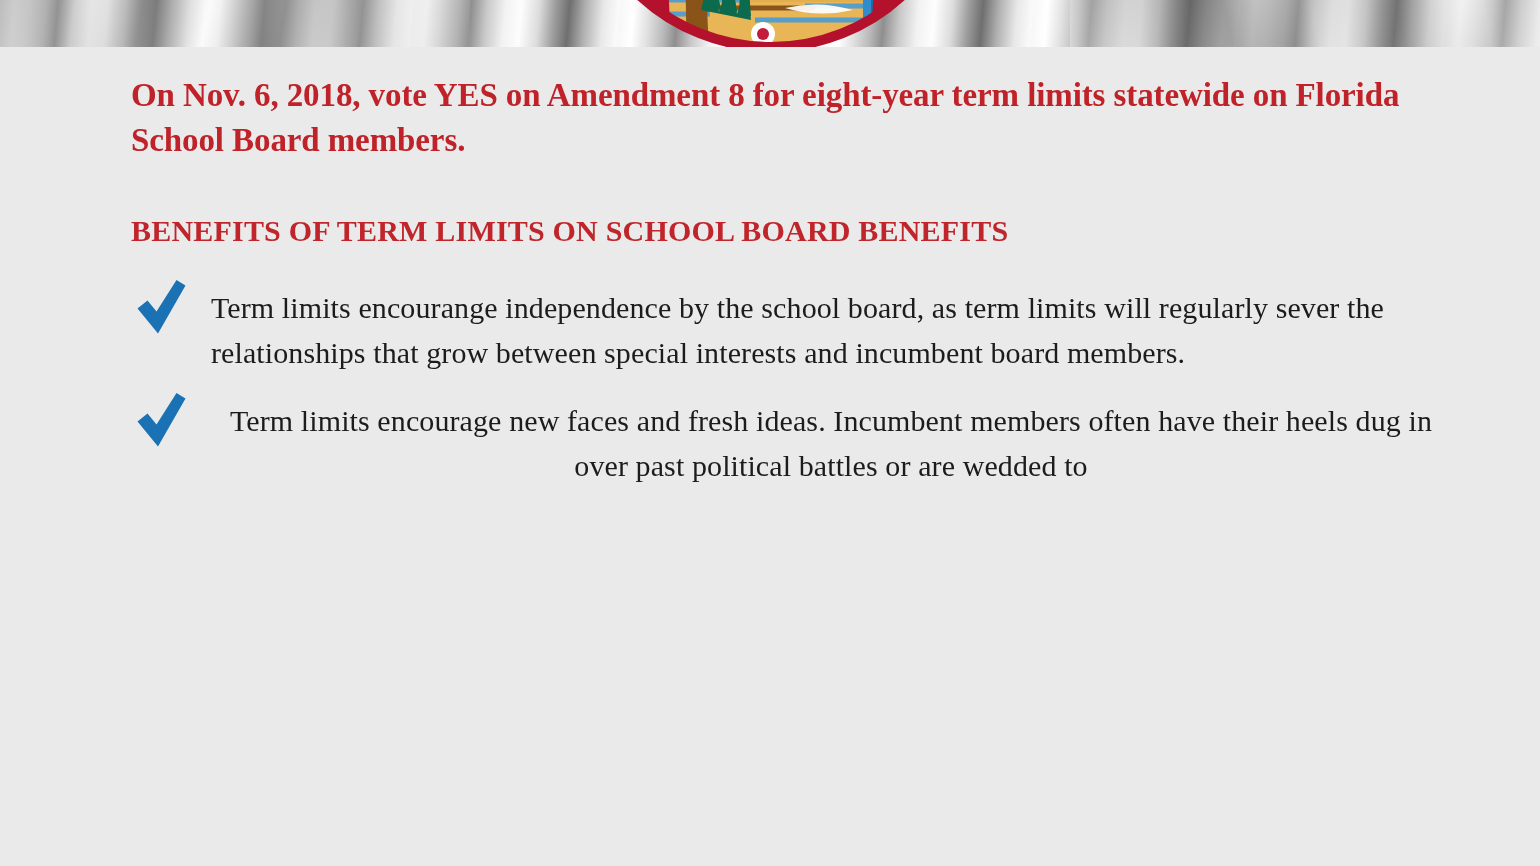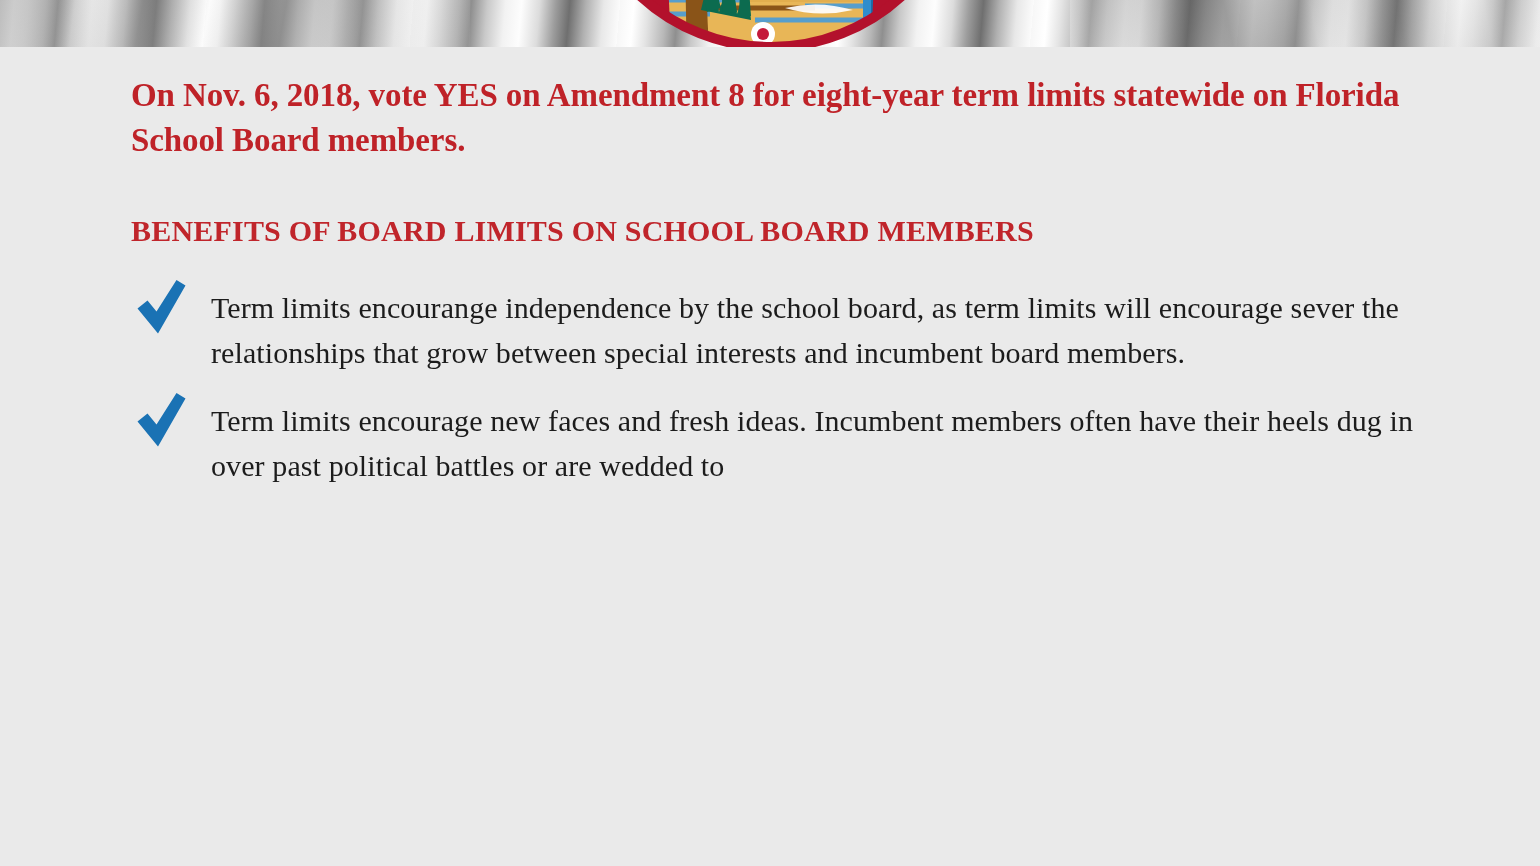--- a/index.html
+++ b/index.html
@@ -130,21 +130,21 @@
     list-style: none;
     padding-top: 34px;
   }
 
   .bullet {
     position: relative;
     display: flex;
     align-items: flex-start;
     margin-bottom: 22px;
   }
-  .bullet:last-child { margin-bottom: 0; }
+  .bullet:last-child { margin-bottom: 0; text-align: center; }
 
   .check-icon {
     flex: 0 0 auto;
     width: 58px;
     height: 58px;
     margin-left: 2px;
     margin-right: 20px;
     margin-top: -6px;
   }
   .check-icon svg { display: block; }
@@ -321,32 +321,32 @@
           <circle cx="316" cy="92" r="193" fill="none" stroke="#b3112c" stroke-width="10"></circle>
         </svg>
       </div>
     </div>
   </div>
 
   <div class="content">
 
     <h1 class="headline">On Nov. 6, 2018, vote YES on Amendment 8 for eight-year term limits statewide on Florida School Board members.</h1>
 
-    <h2 class="section-title">BENEFITS OF BOARD LIMITS ON SCHOOL BOARD MEMBERS</h2>
+    <h2 class="section-title">BENEFITS OF TERM LIMITS ON SCHOOL BOARD BENEFITS</h2>
 
     <ul class="bullet-list">
 
 
       <li class="bullet">
         <span class="check-icon">
           <svg width="58" height="58" viewBox="0 0 58 58" xmlns="http://www.w3.org/2000/svg">
             <path d="M4.5,30.5 L14.5,22.5 L23.5,33.5 L43.5,2.0 L52.5,7.5 L25.0,55.5 Z" fill="#1a72b4"></path>
           </svg>
         </span>
-        <span class="bullet-text">Term limits encourange independence by the school board, as term limits will encourage sever the relationships that grow between special interests and incumbent board members.</span>
+        <span class="bullet-text">Term limits encourange independence by the school board, as term limits will regularly sever the relationships that grow between special interests and incumbent board members.</span>
       </li>
 
 
       <li class="bullet">
         <span class="check-icon">
           <svg width="58" height="58" viewBox="0 0 58 58" xmlns="http://www.w3.org/2000/svg">
             <path d="M4.5,30.5 L14.5,22.5 L23.5,33.5 L43.5,2.0 L52.5,7.5 L25.0,55.5 Z" fill="#1a72b4"></path>
           </svg>
         </span>
         <span class="bullet-text">Term limits encourage new faces and fresh ideas. Incumbent members often have their heels dug in over past political battles or are wedded to</span>

